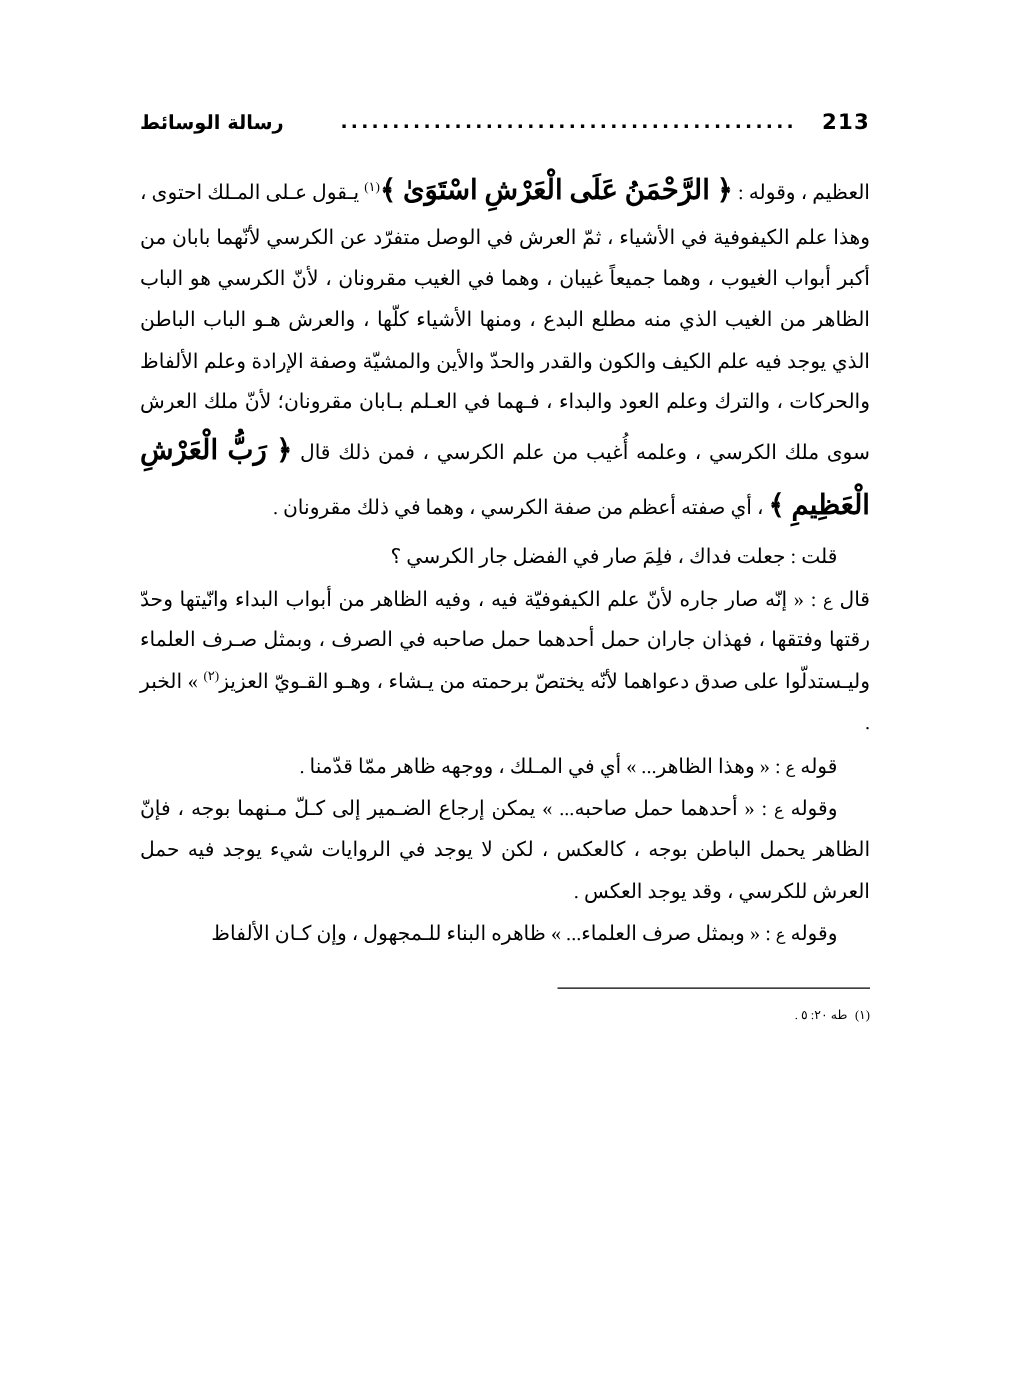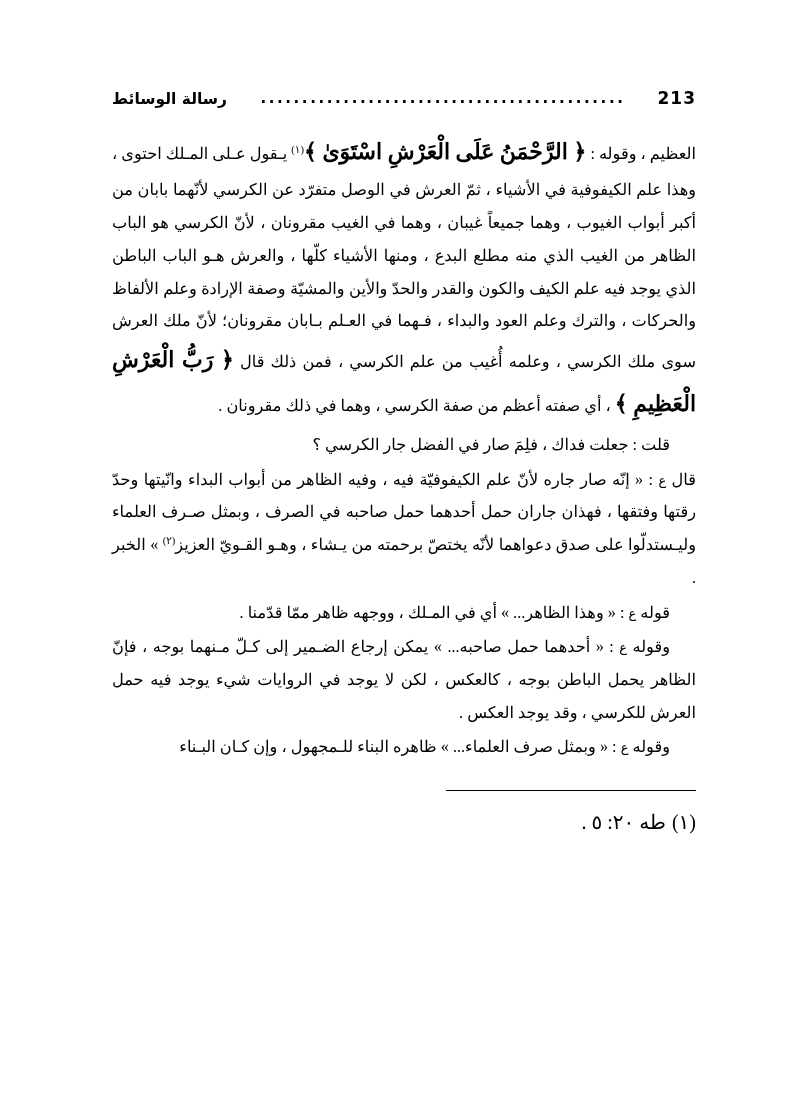--- a/index.html
+++ b/index.html
@@ -22,21 +22,21 @@
     height: 1114px;
     box-sizing: border-box;
     padding: 88px 112px 40px 112px;
   }
   
   .header {
     display: flex;
     flex-direction: row-reverse;
     align-items: baseline;
     justify-content: flex-start;
-    gap: 28px;
+    gap: 16px;
     font-family: "DejaVu Sans", "Liberation Sans", sans-serif;
     font-weight: bold;
     font-size: 15.5px;
     margin-bottom: 20px;
     direction: rtl;
   }
   .header .title {
     white-space: nowrap;
     letter-spacing: 0px;
   }
@@ -98,21 +98,21 @@
     width: 250px;
     height: 1px;
     background: #000;
     margin: 26px 0 12px auto;
     margin-right: 0;
     margin-left: auto;
   }
   .footnotes {
     direction: rtl;
     text-align: right;
-    font-size: 20px;
+    font-size: 10px;
     line-height: 1.95;
   }
   .footnotes p { margin: 0; }
   .fn-num { margin-left: 6px; }
 </style>
 </head>
 <body>
 
 <div class="page">
 
@@ -139,21 +139,21 @@
 
     <p class="indent gap">
       <span>قوله </span><span class="sym">ع</span><span> : « </span><span class="bold">وهذا الظاهر...</span><span> » أي في المـلك ، ووجهه ظاهر ممّا قدّمنا .</span>
     </p>
 
     <p class="indent gap">
       <span>وقوله </span><span class="sym">ع</span><span> : « </span><span class="bold">أحدهما حمل صاحبه...</span><span> » يمكن إرجاع الضـمير إلى كـلّ مـنهما بوجه ، فإنّ الظاهر يحمل الباطن بوجه ، كالعكس ، لكن لا يوجد في الروايات شيء يوجد فيه حمل العرش للكرسي ، وقد يوجد العكس .</span>
     </p>
 
     <p class="indent gap">
-      <span>وقوله </span><span class="sym">ع</span><span> : « </span><span class="bold">وبمثل صرف العلماء...</span><span> » ظاهره البناء للـمجهول ، وإن كـان البـناء</span>
+      <span>وقوله </span><span class="sym">ع</span><span> : « </span><span class="bold">وبمثل صرف العلماء...</span><span> » ظاهره البناء للـمجهول ، وإن كـان الألفاظ</span>
     </p>
 
   </div>
 
   <div class="footnote-sep"></div>
 
   <div class="footnotes">
     <p>
       <span class="fn-num">(١)</span><span>طه ٢٠: ٥ .</span>
     </p>

